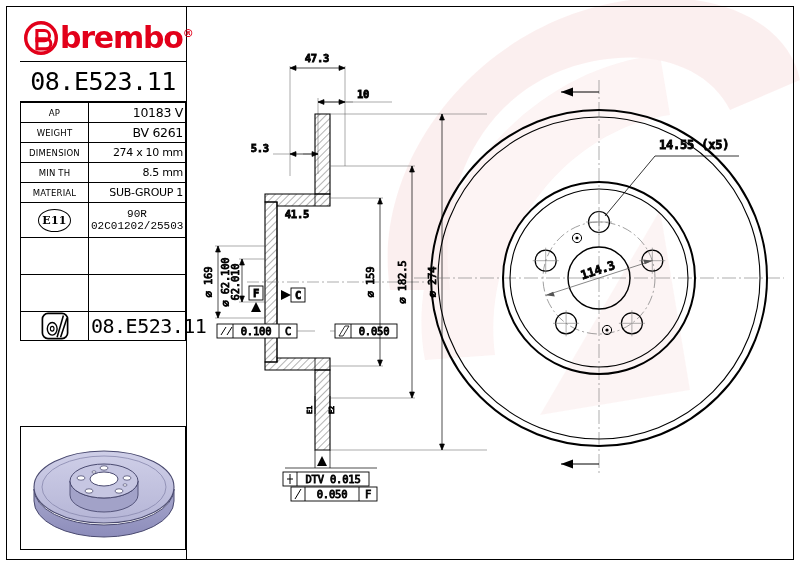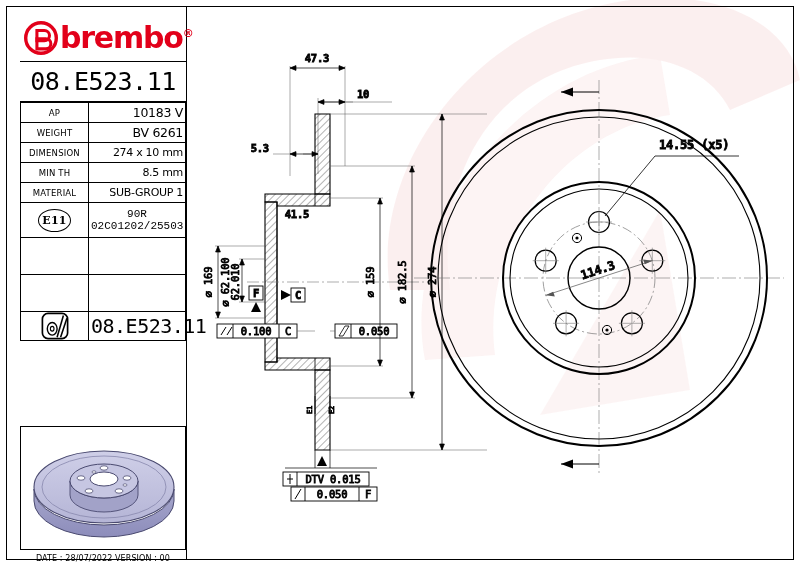--- a/index.html
+++ b/index.html
@@ -191,21 +191,20 @@
             <ellipse cx="-23" cy="-9" rx="4" ry="2.2"></ellipse>
           </g>
           <g fill="#ffffff" stroke="#4a4a70" stroke-width=".7">
             <ellipse cx="-10" cy="-15" rx="2" ry="1.2"></ellipse>
             <ellipse cx="21" cy="-2" rx="2" ry="1.2"></ellipse>
           </g>
         </g>
       </svg>
     </div>
 
-    <div class="date-line">DATE : 28/07/2022 VERSION : 00</div>
   </div>
 
   <div id="drawing">
   <svg width="607" height="554" viewBox="0 0 607 554">
     <g stroke="#000" fill="none" stroke-width="0.8">
 
       <g stroke="#555" stroke-width="0.5">
         <path d="M103 60 L103 170"></path>
         <path d="M158 60 L158 160"></path>
         <path d="M131 92 L131 168"></path>

